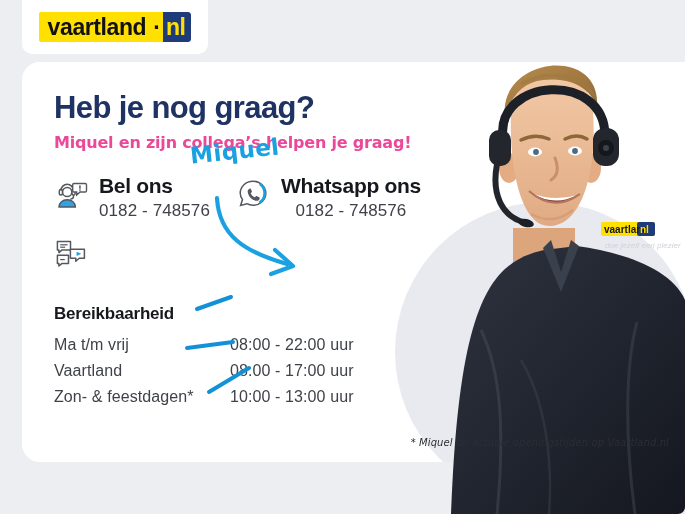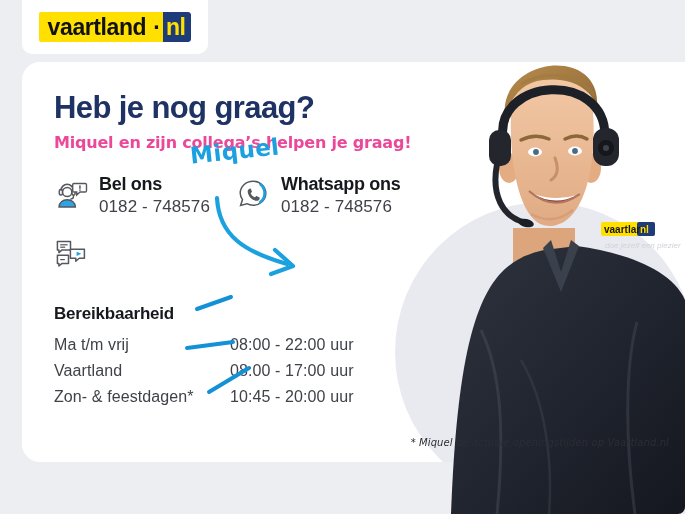--- a/index.html
+++ b/index.html
@@ -54,27 +54,27 @@
   }
   .subline{
     color:#ec4899;font-size:16px;font-weight:600;
     font-family:"DejaVu Sans", sans-serif;
     letter-spacing:-0.2px;margin:0 0 22px 0;white-space:nowrap;
   }
 
   .contact-grid{position:relative;height:112px;}
   .contact{position:absolute;display:flex;align-items:flex-start;gap:11px;}
   .c-call{left:0;top:0;}
-  .c-whats{left:182px;top:0;}
+  .c-whats{left:182px;top:0;text-align:center;}
   .c-chat{left:0;top:60px;}
 
   .c-icon{width:34px;height:34px;flex:0 0 34px;margin-top:3px;}
   .c-text{display:flex;flex-direction:column;}
   .c-title{
-    color:#16181d;font-size:18px;font-weight:700;line-height:1.15;
+    color:#16181d;font-size:21px;font-weight:700;line-height:1.15;
     letter-spacing:-0.3px;white-space:nowrap;
   }
   .c-sub{
     color:#3f4248;font-size:17px;font-weight:400;line-height:1.4;
     letter-spacing:0.1px;white-space:nowrap;margin-top:1px;
   }
 
   .hours-title{
     color:#16181d;font-size:17px;font-weight:700;letter-spacing:-0.2px;
     margin:18px 0 9px 0;
@@ -184,21 +184,21 @@
           <tr>
             <td class="day">Ma t/m vrij</td>
             <td class="time">08:00 - 22:00 uur</td>
           </tr>
           <tr>
             <td class="day">Vaartland</td>
             <td class="time">08:00 - 17:00 uur</td>
           </tr>
           <tr>
             <td class="day">Zon- &amp; feestdagen*</td>
-            <td class="time">10:45 - 20:00 uur</td>
+            <td class="time">10:00 - 13:00 uur</td>
           </tr>
         </tbody>
       </table>
 
     </div>
 
     <div class="footnote">* Miquel de actuele openingstijden op Vaartland.nl</div>
   </div>
 
   <div class="photo-wrap">

